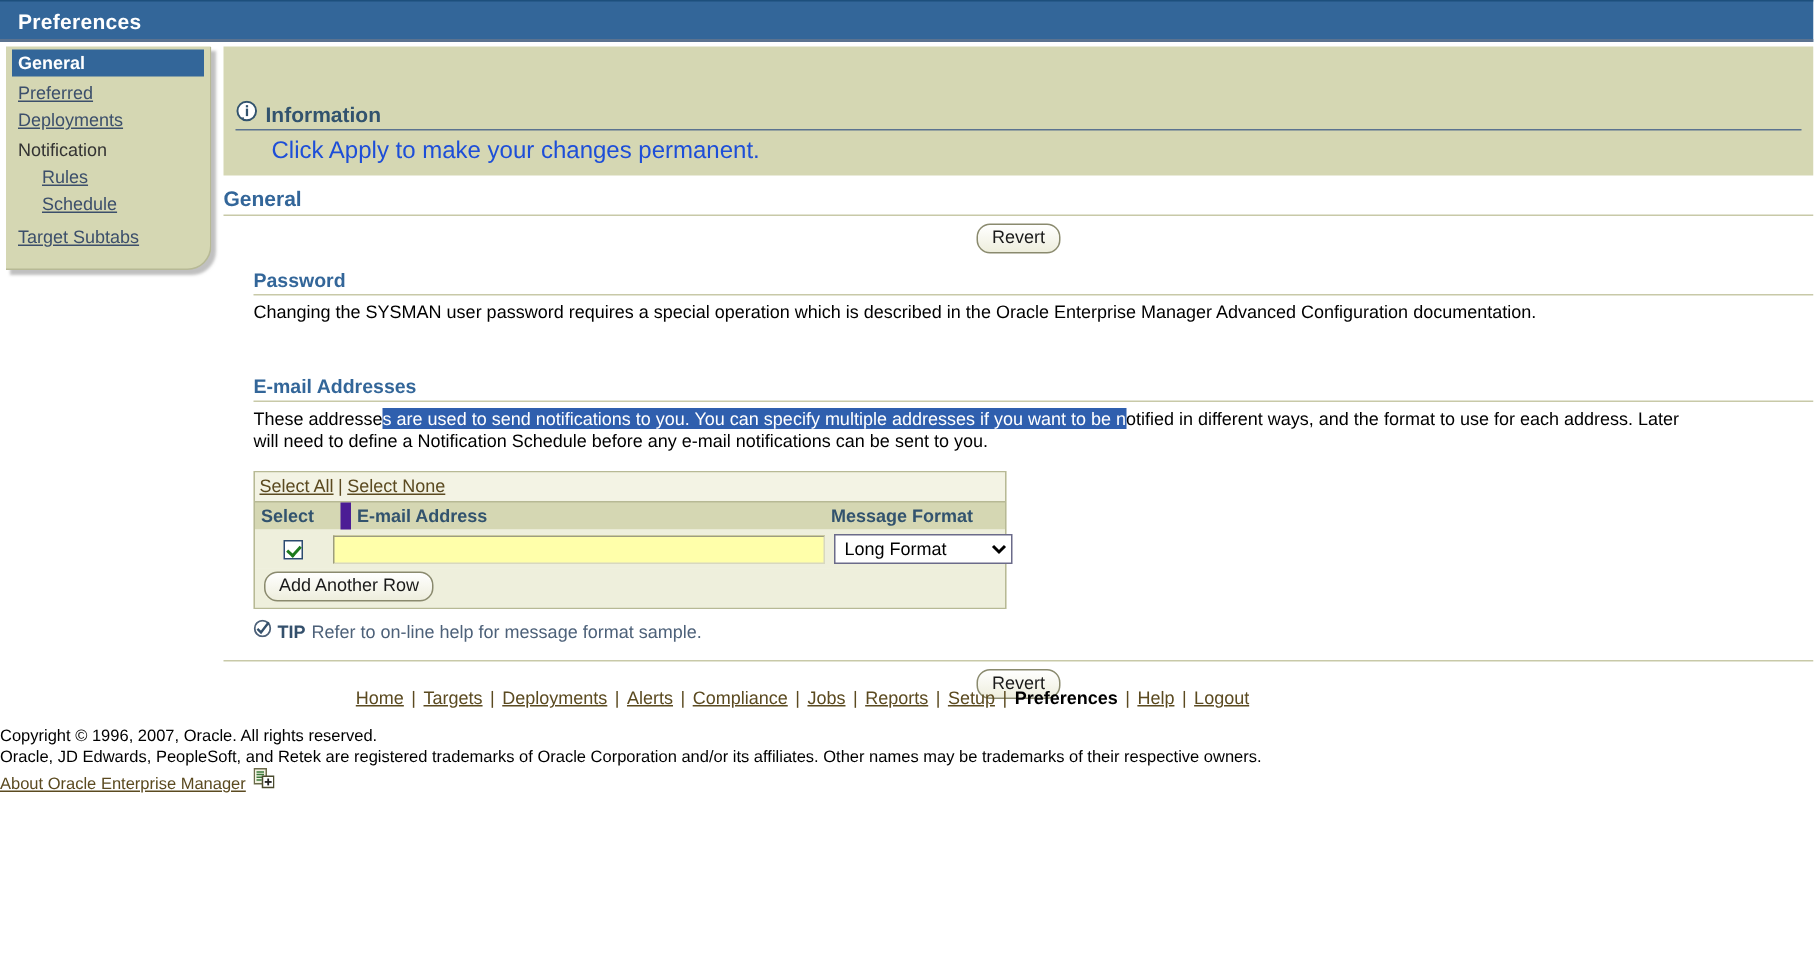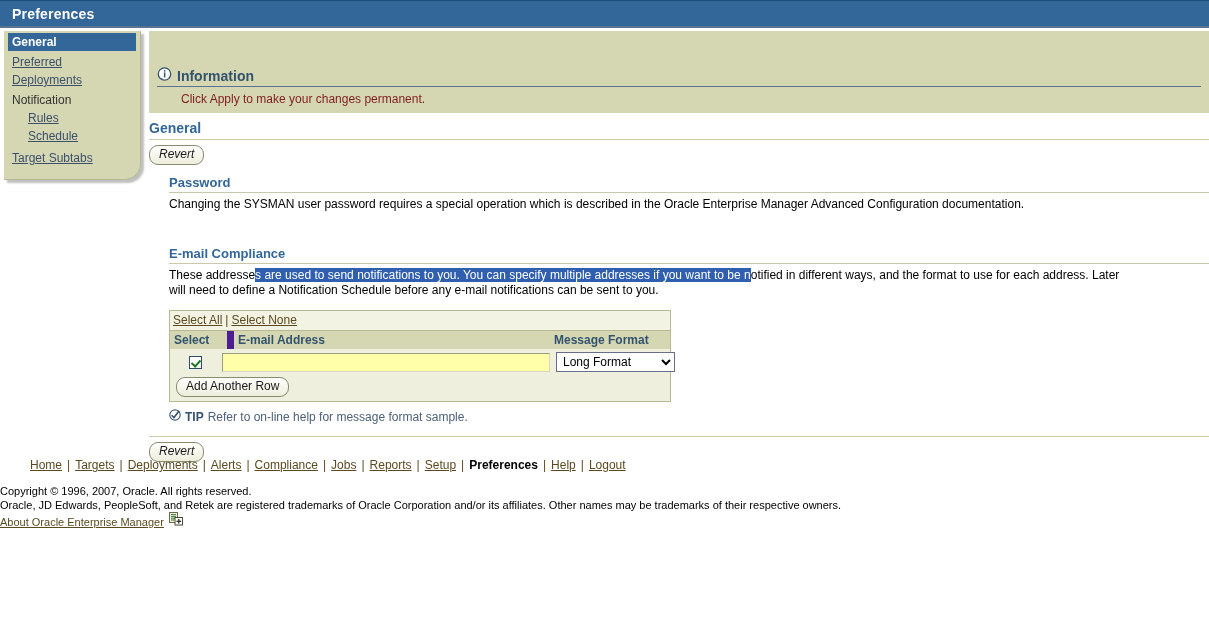--- a/index.html
+++ b/index.html
@@ -100,41 +100,40 @@
     margin-top: 32px;
   }
   .info-title {
     color: #32536e;
     font-size: 14px;
     font-weight: bold;
   }
   .info-body {
     margin-top: 5px;
     margin-left: 24px;
-    font-size: 12px;
-    color: #7f1d1d;
+    font-size: 16px;
+    color: #1d4ed8;
   }
   .icon-info { flex: 0 0 auto; }
 
   .sec-title {
     color: #336699;
     font-size: 14px;
     font-weight: bold;
     margin: 7px 0 0 0;
   }
   .hr-thin {
     border: 0;
     border-top: 1px solid #c8c9a8;
     margin: 3px 0 0 0;
   }
 
   .revert-row {
-    text-align: left;
+    text-align: center;
     padding: 5px 0 2px 0;
-    font-style: italic;
   }
   .btn {
     display: inline-block;
     font-family: "Liberation Sans", sans-serif;
     font-size: 12px;
     color: #1a1a1a;
     background: linear-gradient(#ffffff, #eeeedd);
     border: 1px solid #8a8a6e;
     border-radius: 9px;
     padding: 1px 9px 2px 9px;
@@ -267,21 +266,21 @@
     border-top: 1px solid #c8c9a8;
     margin: 12px 0 0 0;
   }
 
   
   .footer {
     position: absolute;
     left: 0;
     top: 458px;
     width: 1070px;
-    padding-left: 30px;
+    text-align: center;
   }
   .footer-links {
     font-size: 12px;
     color: #5b4a20;
   }
   .footer-links a {
     color: #5b4a20;
     text-decoration: underline;
   }
   .footer-links .cur {
@@ -358,21 +357,21 @@
   <hr class="hr-thin">
 
   <div class="revert-row">
     <span class="btn">Revert</span>
   </div>
 
   <div class="sub-head">Password</div>
   <hr class="sub-rule">
   <div class="para">Changing the SYSMAN user password requires a special operation which is described in the Oracle Enterprise Manager Advanced Configuration documentation.</div>
 
-  <div class="sub-head" style="margin-top:34px;">E-mail Compliance</div>
+  <div class="sub-head" style="margin-top:34px;">E-mail Addresses</div>
   <hr class="sub-rule">
 
   <div class="para" style="width:1040px;">
     <span>These addresse</span><span class="hl">s are used to send notifications to you. You can specify multiple addresses if you want to be n</span><span>otified in different ways, and the format to use for each address. Later</span><br>
     <span>will need to define a Notification Schedule before any e-mail notifications can be sent to you.</span>
   </div>
 
   <div class="tbl-wrap">
     <div class="tbl-links">
       <a href="#">Select All</a><span class="sep">|</span><a href="#">Select None</a>

